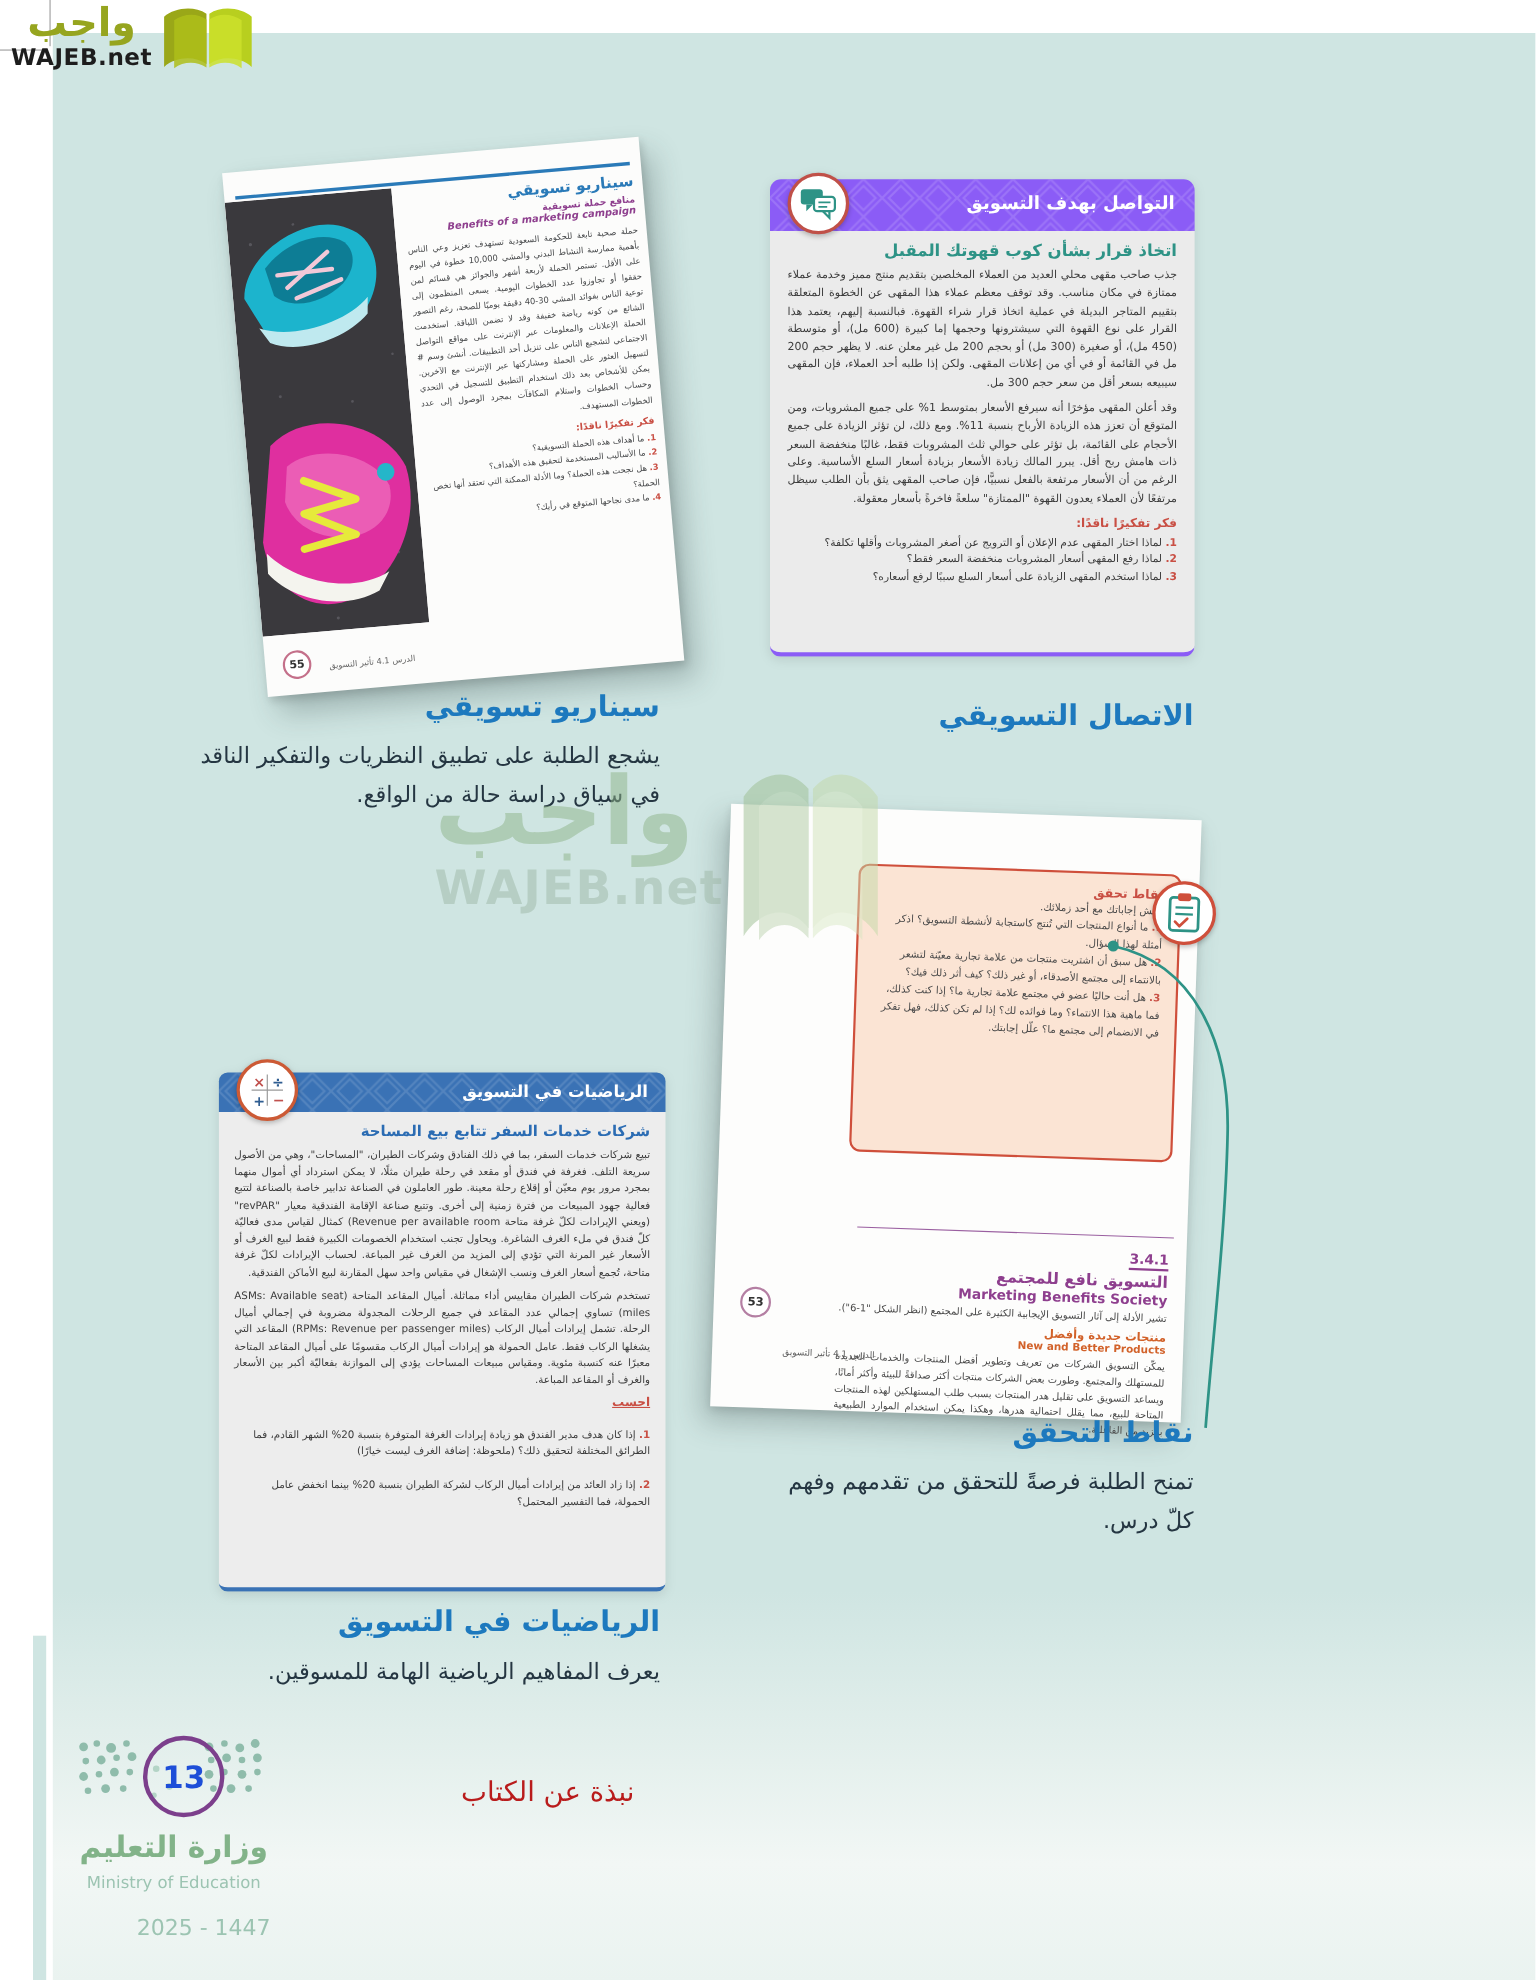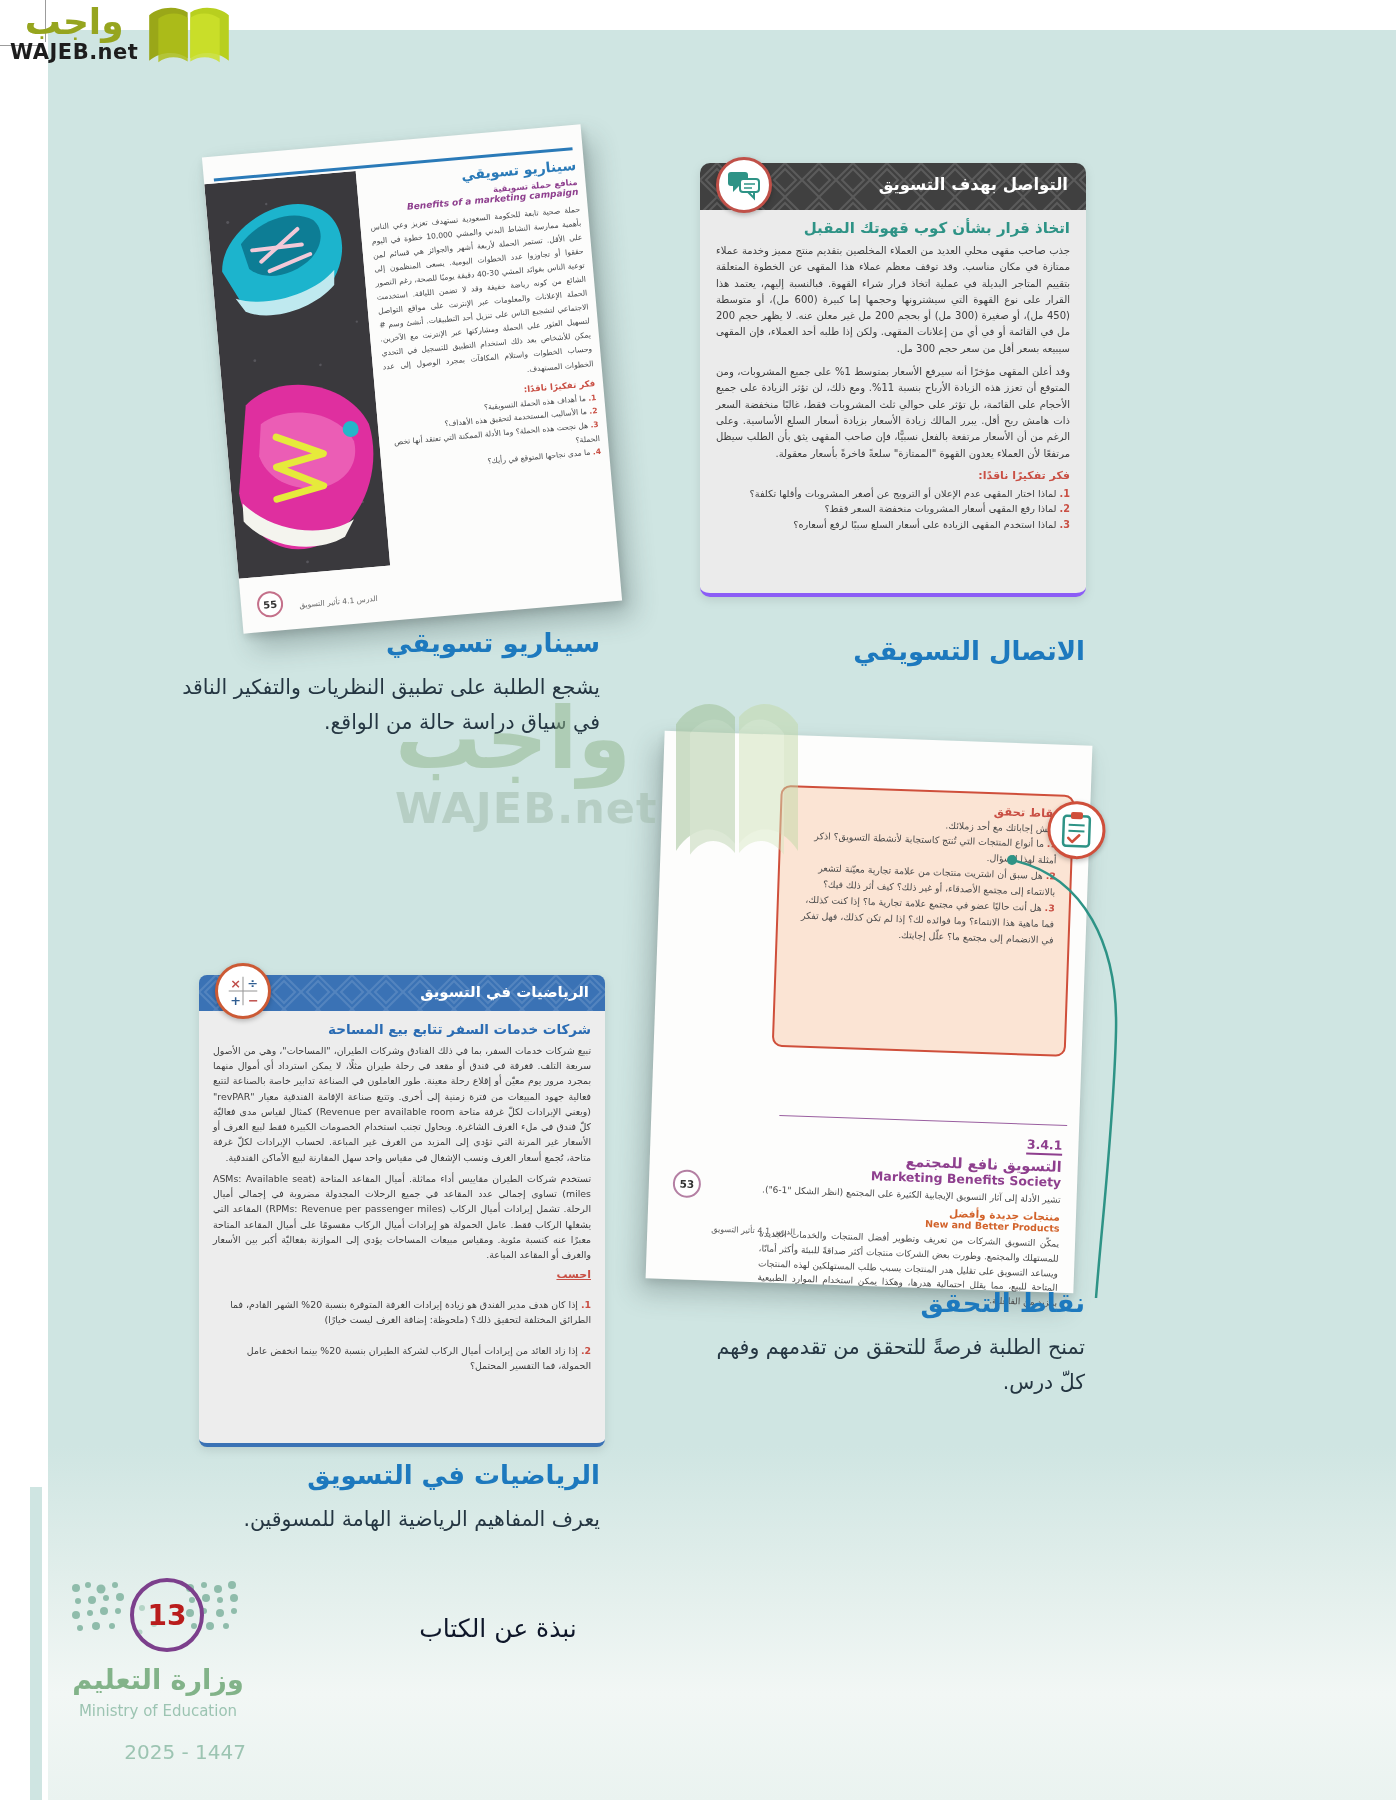--- a/index.html
+++ b/index.html
@@ -40,21 +40,21 @@
   .p1-crit { color:#c94f44; font-weight:bold; font-size:8.6px; margin:7px 0 3px; }
   .p1-items .li { font-size:7.6px; color:#46484a; line-height:1.8; }
   .p1-pagenum { position:absolute; left:16px; bottom:14px; width:26px; height:26px; border:2px solid #c4708a;
                 border-radius:50%; color:#333; font-size:10px; font-weight:bold; display:flex;
                 align-items:center; justify-content:center; background:#fff; }
   .p1-footer { position:absolute; left:58px; bottom:19px; font-size:7.5px; color:#666; direction:rtl; }
 
   
   .tealbox { position:absolute; left:700px; top:163px; width:386px; height:434px; z-index:12;
              filter:drop-shadow(0 3px 5px rgba(0,0,0,.10)); }
-  .tb-header { position:relative; height:47px; background:#404040; border-radius:10px 10px 0 0; overflow:visible; }
+  .tb-header { position:relative; height:47px; background:#8b5cf6; border-radius:10px 10px 0 0; overflow:visible; }
   .hdr-pattern { position:absolute; inset:0; width:100%; height:100%; border-radius:10px 10px 0 0; }
   .tb-title { position:absolute; right:18px; top:12px; color:#ffffff; font-weight:bold; font-size:16.5px; z-index:2; }
   .round-icon { position:absolute; width:56px; height:56px; border-radius:50%; background:#ffffff;
                 border:3px solid #c05048; display:flex; align-items:center; justify-content:center;
                 box-shadow:0 2px 5px rgba(0,0,0,.25); z-index:3; }
   .tb-icon { left:16px; top:-6px; }
   .tb-body { position:absolute; top:47px; left:0; right:0; bottom:0; background:#ebebeb;
              border-bottom:4px solid #8b5cf6; border-radius:0 0 10px 10px; padding:9px 16px;
              direction:rtl; overflow:hidden; }
   .tb-heading { color:#2e9386; font-weight:bold; font-size:15px; margin-bottom:6px; }
@@ -112,27 +112,27 @@
   .mb-heading { color:#2b6cb3; font-weight:bold; font-size:13.5px; margin:2px 0 6px; }
   .mb-body p { color:#3c3c3c; font-size:9.4px; line-height:1.62; text-align:justify; margin-bottom:6px; }
   .calc { color:#c94f44; font-weight:bold; font-size:11px; text-decoration:underline; margin:4px 0 4px; }
   .mb-body .li { font-size:9.4px;margin-top:16px; }
 
   
   .ministry { position:absolute; left:70px; top:1578px; width:176px; z-index:11; }
   .m-dots { position:absolute; left:0; top:0; width:176px; height:78px; }
   .m-circle { position:absolute; left:60px; top:0; width:74px; height:74px; border:4px solid #7c3f8c;
               border-radius:50%; display:flex; align-items:center; justify-content:center; }
-  .m-num { font-size:28px; font-weight:bold; color:#b91c1c; }
+  .m-num { font-size:28px; font-weight:bold; color:#1d4ed8; }
   .m-ar { position:absolute; left:0; top:86px; width:176px; text-align:center; color:#82b389;
           font-weight:bold; font-size:27px; direction:rtl; }
   .m-en { position:absolute; left:0; top:124px; width:176px; text-align:center; color:#9cc4b2; font-size:15px; }
   .m-years { position:absolute; left:0; top:162px; width:176px; text-align:right; color:#9cc4b2;
              font-size:20px; padding-left:4px; }
-  .about { position:absolute; left:398px; top:1614px; width:200px; text-align:center; color:#0f172a;
+  .about { position:absolute; left:398px; top:1614px; width:200px; text-align:center; color:#b91c1c;
            font-size:25px; direction:rtl; z-index:11; }
 </style>
 </head>
 <body>
 
 <div class="stage">
   <div class="teal-bg"></div>
   <div class="crop-v"></div>
   <div class="crop-h"></div>
   <div class="left-strip"></div>

